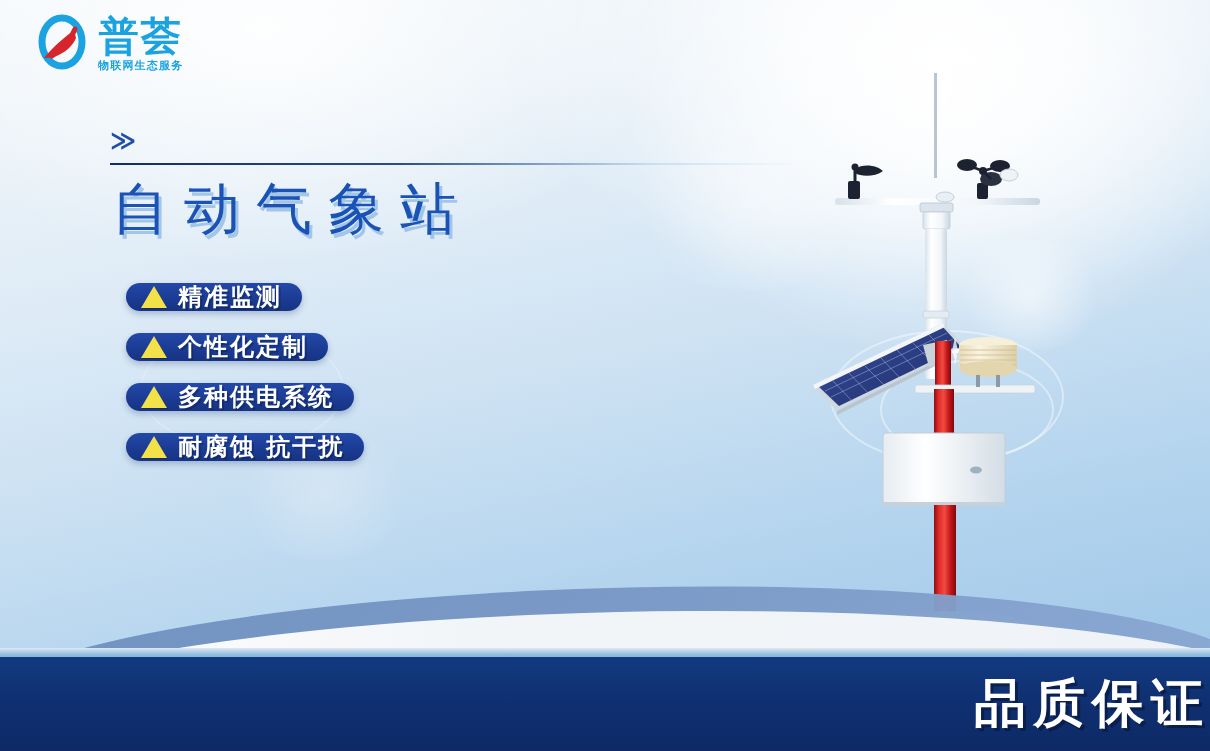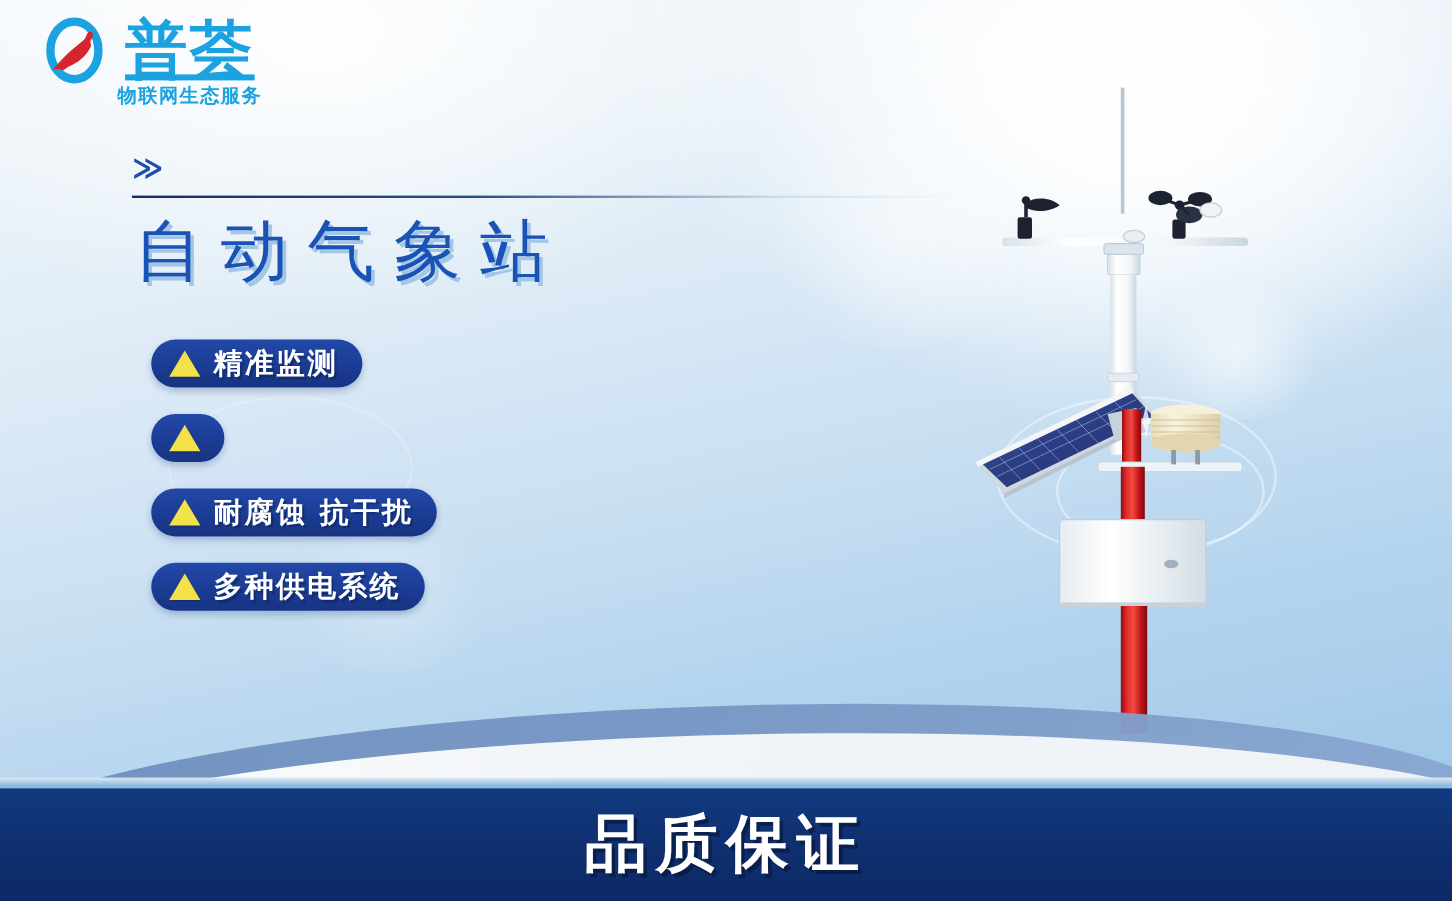--- a/index.html
+++ b/index.html
@@ -25,44 +25,44 @@
   .glow{
     position:absolute;left:620px;top:-160px;width:640px;height:520px;
     background:radial-gradient(ellipse at 50% 50%, rgba(255,255,255,0.92) 0%, rgba(255,255,255,0.55) 32%, rgba(255,255,255,0.0) 70%);
     pointer-events:none;
   }
 
   
   .logo{position:absolute;left:34px;top:14px;display:flex;align-items:flex-start;gap:6px;}
   .logo-mark{width:58px;height:58px;position:relative;flex:none;}
   .logo-text-wrap{display:flex;flex-direction:column;align-items:center;padding-top:2px;}
-  .logo-cn{font-size:52px;font-weight:bold;color:#1aa3e0;letter-spacing:2px;line-height:1.02;
-    font-family:"DejaVu Sans","Liberation Sans",sans-serif;text-decoration:underline;}
-  .logo-sub{font-size:16px;color:#1aa3e0;letter-spacing:1.2px;margin-top:1px;font-weight:bold;
+  .logo-cn{font-size:40px;font-weight:bold;color:#1aa3e0;letter-spacing:2px;line-height:1.02;
+    font-family:"DejaVu Sans","Liberation Sans",sans-serif;}
+  .logo-sub{font-size:11px;color:#1aa3e0;letter-spacing:1.2px;margin-top:1px;font-weight:bold;
     font-family:"DejaVu Sans","Liberation Sans",sans-serif;}
 
   
   .eyebrow{position:absolute;left:110px;top:128px;display:flex;align-items:center;gap:4px;}
   .eyebrow-text{font-size:25px;color:#2256ab;letter-spacing:1px;
     font-family:"DejaVu Sans","Liberation Sans",sans-serif;}
   .eyebrow-chev{font-size:25px;color:#1f4fa8;font-weight:bold;line-height:1;}
   .rule{position:absolute;left:110px;top:163px;width:690px;height:2px;
     background:linear-gradient(90deg,#132e5e 0%,#2b4e86 42%,rgba(180,210,235,0.6) 78%,rgba(255,255,255,0) 100%);}
 
   
   .title{position:absolute;left:112px;top:172px;font-size:56px;font-weight:normal;
     color:#1a53b5;letter-spacing:16px;white-space:nowrap;
     font-family:"DejaVu Sans","Liberation Sans",sans-serif;
     text-shadow:3px 4px 0 rgba(150,190,228,0.85);}
 
   
   .pills{position:absolute;left:126px;top:283px;display:flex;flex-direction:column;gap:22px;align-items:flex-start;}
   .pill{display:inline-flex;align-items:center;gap:11px;
     background:linear-gradient(180deg,#2348a8 0%,#1b3c94 55%,#173382 100%);
-    border-radius:26px;padding:6px 20px 7px 15px;height:40px;box-sizing:border-box;
+    border-radius:26px;padding:6px 20px 7px 15px;height:28px;box-sizing:border-box;
     box-shadow:0 3px 6px rgba(40,70,130,0.3);}
   .tri{width:0;height:0;border-left:13px solid transparent;border-right:13px solid transparent;
     border-bottom:22px solid #f3e14a;flex:none;
     filter:drop-shadow(1px 1px 0 rgba(0,0,0,0.18));}
   .pill-label{font-size:24px;font-weight:bold;color:#ffffff;letter-spacing:2px;white-space:nowrap;
     font-family:"DejaVu Sans","Liberation Sans",sans-serif;
     text-shadow:2px 2px 0 rgba(10,30,80,0.45);}
 
   
   .wave-dark{position:absolute;left:-40px;top:588px;width:1300px;height:110px;
@@ -70,21 +70,21 @@
     border-radius:50% 50% 0 0 / 100% 100% 0 0;transform:rotate(-1.6deg);opacity:.96;}
   .wave-light{position:absolute;left:-90px;top:612px;width:1420px;height:120px;
     background:linear-gradient(100deg,#ffffff 0%,#f2f5f8 40%,#eef2f6 100%);
     border-radius:50% 50% 0 0 / 100% 100% 0 0;transform:rotate(-1.3deg);}
   .wave-strip{position:absolute;left:0;top:648px;width:1210px;height:12px;
     background:linear-gradient(180deg,#dfe9f2 0%,#8fbcdf 55%,#7fb1d9 100%);}
 
   
   .banner{position:absolute;left:0;top:657px;width:1210px;height:94px;
     background:linear-gradient(180deg,#123a80 0%,#0f2f70 50%,#0d2a66 100%);
-    display:flex;align-items:center;justify-content:center;gap:58px;}
+    display:flex;align-items:center;justify-content:flex-end;gap:58px;}
   .banner-text{font-size:52px;font-weight:bold;color:#ffffff;letter-spacing:7px;
     font-family:"DejaVu Sans","Liberation Sans",sans-serif;
     text-shadow:3px 3px 0 rgba(5,18,48,0.55);white-space:nowrap;}
 
   
   .product{position:absolute;left:795px;top:55px;width:300px;height:600px;}
 </style>
 </head>
 <body>
 
@@ -120,28 +120,29 @@
 
   <div class="title">自动气象站</div>
 
   <div class="pills">
     <div class="pill">
       <span class="tri"></span>
       <span class="pill-label">精准监测</span>
     </div>
     <div class="pill">
       <span class="tri"></span>
+      <span class="pill-label">个性化定制</span>
+    </div>
+    <div class="pill">
+      <span class="tri"></span>
+      <span class="pill-label">多种供电系统</span>
     </div>
     <div class="pill">
       <span class="tri"></span>
       <span class="pill-label">耐腐蚀  抗干扰</span>
-    </div>
-    <div class="pill">
-      <span class="tri"></span>
-      <span class="pill-label">多种供电系统</span>
     </div>
   </div>
 
   <div class="product">
     <svg width="300" height="600" viewBox="0 0 300 600">
       <defs>
         <linearGradient id="mastG" x1="0" y1="0" x2="1" y2="0">
           <stop offset="0%" stop-color="#d7e2ea"></stop>
             <stop offset="28%" stop-color="#ffffff"></stop>
           <stop offset="70%" stop-color="#f2f6f9"></stop>

